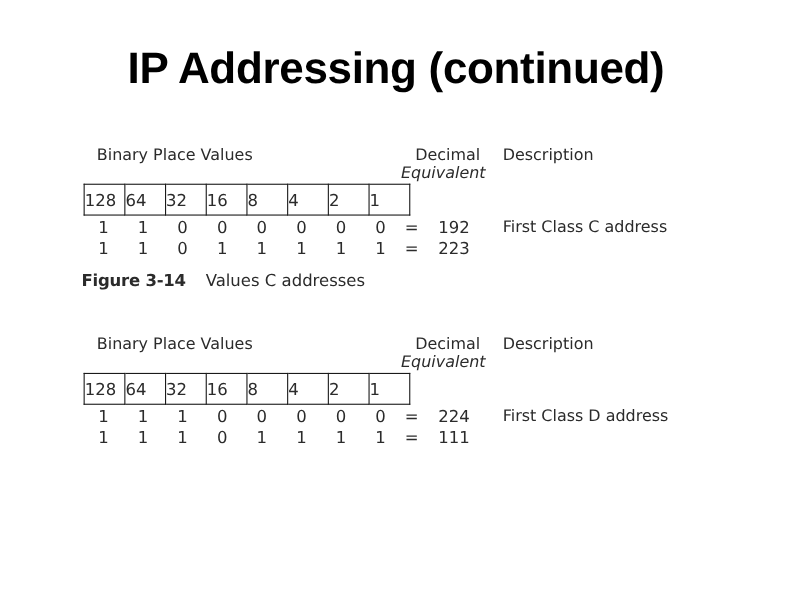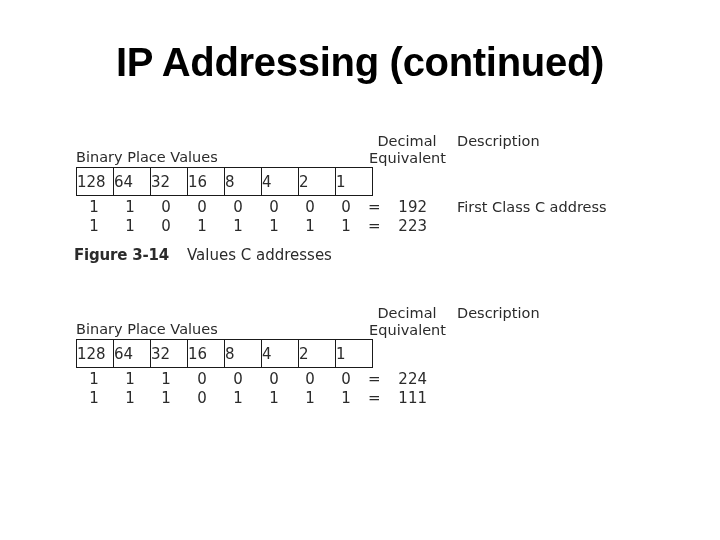--- a/index.html
+++ b/index.html
@@ -46,34 +46,34 @@
     height: 36px;
   }
   .hdr {
     position: absolute;
     font-size: 14.5px;
     line-height: 17px;
     color: #2b2b2b;
     white-space: nowrap;
   }
   .hdr-binary {
-    left: 76px;
+    left: 88px;
     top: 5px;
-    margin-top: 16px;
   }
   .hdr-decimal {
     left: 368px;
     top: 5px;
     width: 78px;
     text-align: center;
   }
   .hdr-decimal .dec-line2 {
     display: block;
-    text-align: right;
+    text-align: center;
     margin-left: -8px;
+    font-style: italic;
   }
   .hdr-description {
     left: 457px;
     top: 5px;
   }
 
   
   .place-table {
     position: absolute;
     left: 76px;
@@ -269,20 +269,21 @@
         <span class="bit">1</span>
         <span class="bit">1</span>
         <span class="bit">0</span>
         <span class="bit">0</span>
         <span class="bit">0</span>
         <span class="bit">0</span>
         <span class="bit">0</span>
       </div>
       <span class="equals">=</span>
       <span class="decimal">224</span>
+      <span class="description">First Class D address</span>
     </div>
 
     <div class="bit-row">
       <div class="bits">
         <span class="bit">1</span>
         <span class="bit">1</span>
         <span class="bit">1</span>
         <span class="bit">0</span>
         <span class="bit">1</span>
         <span class="bit">1</span>

